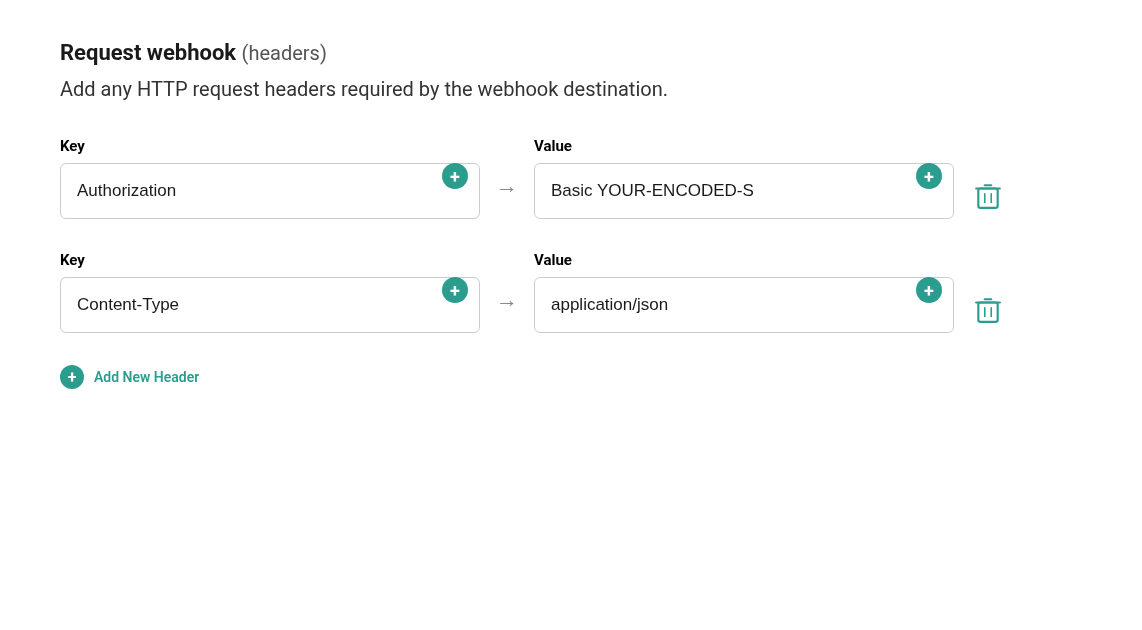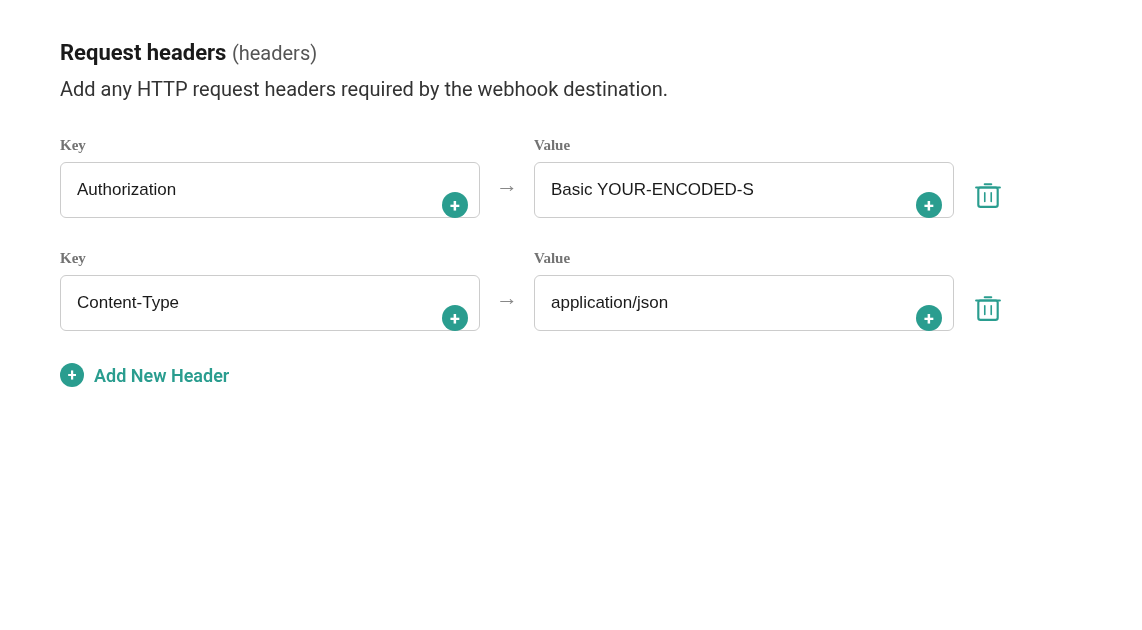--- a/index.html
+++ b/index.html
@@ -53,28 +53,27 @@
 
     .field-group {
       display: flex;
       flex-direction: column;
       gap: 8px;
     }
 
     .field-label {
       font-size: 15px;
       font-weight: 700;
-      color: #737373;
-      font-family: Liberation Serif, serif;
+      color: #000000;
     }
 
     .input-wrapper {
       position: relative;
       display: flex;
-      align-items: flex-end;
+      align-items: flex-start;
     }
 
     .text-input {
       width: 420px;
       height: 56px;
       border: 1.5px solid #ccc;
       border-radius: 6px;
       font-size: 17px;
       color: #1a1a1a;
       padding: 0 48px 0 16px;
@@ -142,32 +141,32 @@
       color: white;
       display: flex;
       align-items: center;
       justify-content: center;
       font-size: 16px;
       font-weight: 700;
       flex-shrink: 0;
     }
 
     .add-new-label {
-      font-size: 18px;
+      font-size: 14px;
       font-weight: 600;
       color: #2a9d8f;
     }
   </style>
 </head>
 <body>
 
 <div class="container">
 
   <h2 class="section-title">
-    <span>Request headers</span>
+    <span>Request webhook</span>
     <span class="optional">(headers)</span>
   </h2>
 
   <p class="description">Add any HTTP request headers required by the webhook destination.</p>
 
   <div class="header-row">
     <div class="field-group">
       <span class="field-label">Key</span>
       <div class="input-wrapper">
         <input class="text-input" type="text" value="Authorization" style="">

